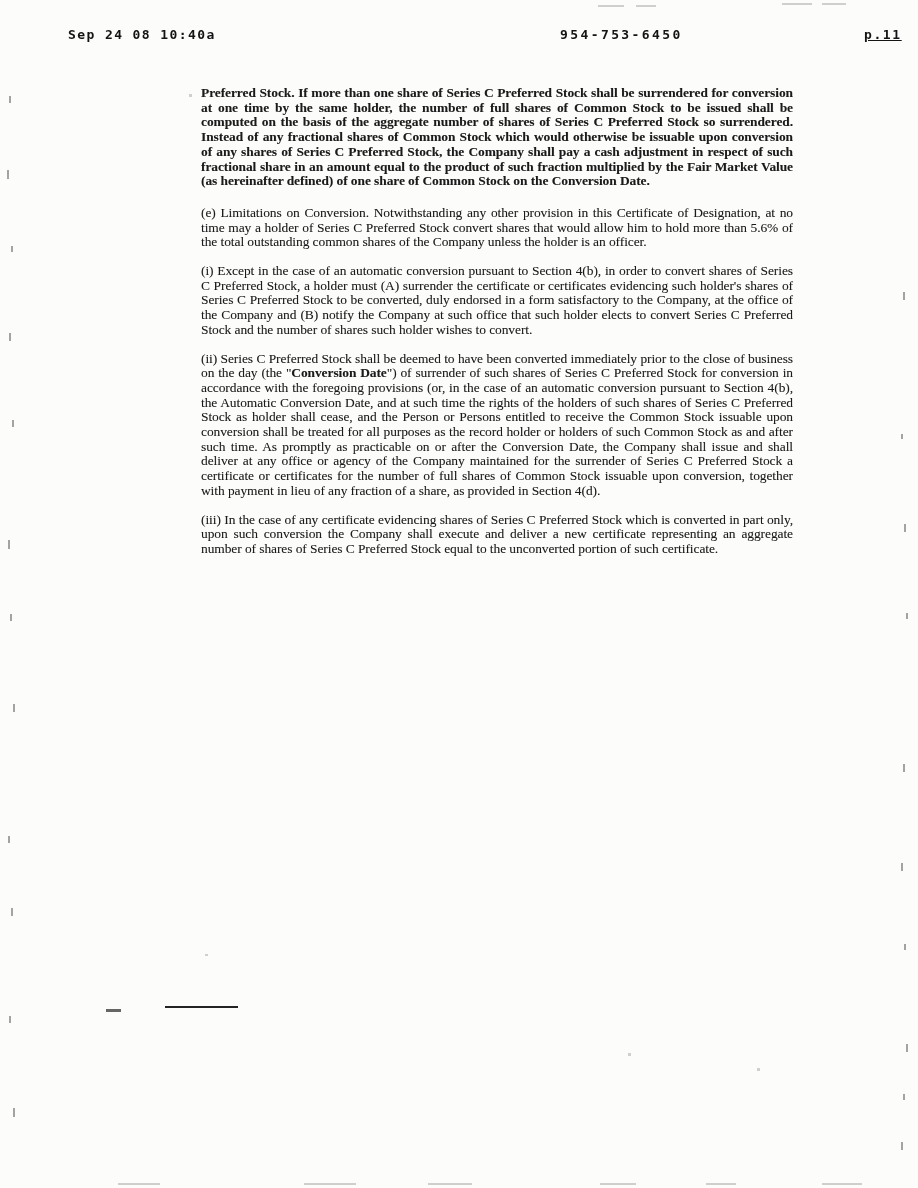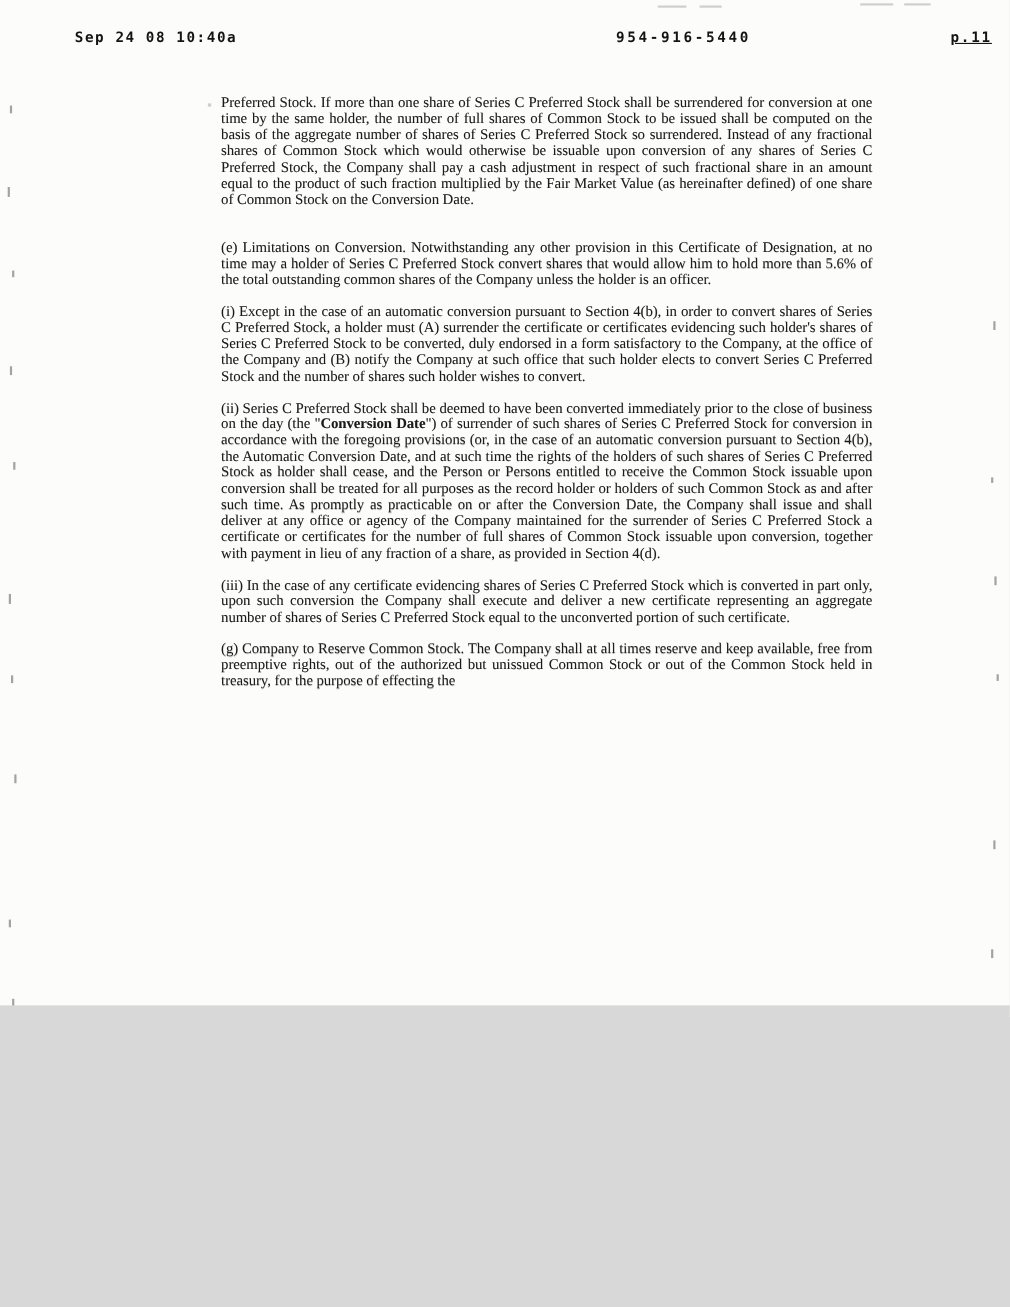--- a/index.html
+++ b/index.html
@@ -1,21 +1,21 @@
 <!DOCTYPE html>
 <html><head>
 <meta charset="utf-8">
 <style>
   html, body { margin: 0; padding: 0; }
   body { background: #d8d8d8; }
 
   .page {
     position: relative;
     width: 918px;
-    height: 914px;
+    height: 1188px;
     margin: 0 auto;
     background: #fcfcfa;
     overflow: hidden;
     font-family: "Liberation Serif", serif;
     color: #1c1c1c;
   }
 
   
   .fax-header {
     position: absolute;
@@ -39,21 +39,21 @@
     top: 86px;
     width: 592px;
     text-align: justify;
     font-size: 13.4px;
     line-height: 14.7px;
     letter-spacing: -0.05px;
     color: #1b1b1b;
     text-shadow: 0.2px 0.2px 0 rgba(20,20,20,0.28);
   }
   .para { margin: 0 0 14px 0; }
-  .para.first { margin-bottom: 29px; }
+  .para.first { margin-bottom: 17px; font-weight: bold; }
   .para b { font-weight: bold; }
 
   
   .art {
     position: absolute;
     background: #5a5a5a;
     opacity: 0.55;
   }
   .art.faint { opacity: 0.35; background: #7a7a7a; }
   .sig-line {
@@ -70,31 +70,30 @@
     opacity: 0.85;
   }
 </style>
 </head>
 <body>
 
 <div class="page">
 
   <div class="fax-header">
     <span class="fax-ts">Sep 24 08 10:40a</span>
-    <span class="fax-num">954-916-5440</span>
+    <span class="fax-num">954-753-6450</span>
     <span class="fax-page">p.11</span>
   </div>
 
   <div class="content">
     <p class="para first">Preferred Stock. If more than one share of Series C Preferred Stock shall be surrendered for conversion at one time by the same holder, the number of full shares of Common Stock to be issued shall be computed on the basis of the aggregate number of shares of Series C Preferred Stock so surrendered. Instead of any fractional shares of Common Stock which would otherwise be issuable upon conversion of any shares of Series C Preferred Stock, the Company shall pay a cash adjustment in respect of such fractional share in an amount equal to the product of such fraction multiplied by the Fair Market Value (as hereinafter defined) of one share of Common Stock on the Conversion Date.</p>
     <p class="para">(e) Limitations on Conversion.  Notwithstanding any other provision in this Certificate of Designation, at no time may a holder of Series C Preferred Stock convert shares that would allow him to hold more than 5.6% of the total outstanding common shares of the Company unless the holder is an officer.</p>
     <p class="para">(i) Except in the case of an automatic conversion pursuant to Section 4(b), in order to convert shares of Series C Preferred Stock, a holder must (A) surrender the certificate or certificates evidencing such holder's shares of Series C Preferred Stock to be converted, duly endorsed in a form satisfactory to the Company, at the office of the Company and (B) notify the Company at such office that such holder elects to convert Series C Preferred Stock and the number of shares such holder wishes to convert.</p>
     <p class="para"><span>(ii) Series C Preferred Stock shall be deemed to have been converted immediately prior to the close of business on the day (the "</span><b>Conversion Date</b><span>") of surrender of such shares of Series C Preferred Stock for conversion in accordance with the foregoing provisions (or, in the case of an automatic conversion pursuant to Section 4(b), the Automatic Conversion Date, and at such time the rights of the holders of such shares of Series C Preferred Stock as holder shall cease, and the Person or Persons entitled to receive the Common Stock issuable upon conversion shall be treated for all purposes as the record holder or holders of such Common Stock as and after such time. As promptly as practicable on or after the Conversion Date, the Company shall issue and shall deliver at any office or agency of the Company maintained for the surrender of Series C Preferred Stock a certificate or certificates for the number of full shares of Common Stock issuable upon conversion, together with payment in lieu of any fraction of a share, as provided in Section 4(d).</span></p>
     <p class="para">(iii) In the case of any certificate evidencing shares of Series C Preferred Stock which is converted in part only, upon such conversion the Company shall execute and deliver a new certificate representing an aggregate number of shares of Series C Preferred Stock equal to the unconverted portion of such certificate.</p>
-    <p class="para">(g) Company to Reserve Common Stock. The Company shall at all times reserve and keep available, free from preemptive rights, out of the authorized but unissued Common Stock or out of the Common Stock held in treasury, for the purpose of effecting the</p>
   </div>
 
   <div class="sig-line"></div>
   <div class="sig-dash"></div>
 
   <div class="art faint" style="left:598px; top:5px;  width:26px; height:2px;"></div>
   <div class="art faint" style="left:636px; top:5px;  width:20px; height:2px;"></div>
   <div class="art faint" style="left:782px; top:3px;  width:30px; height:2px;"></div>
   <div class="art faint" style="left:822px; top:3px;  width:24px; height:2px;"></div>
 

